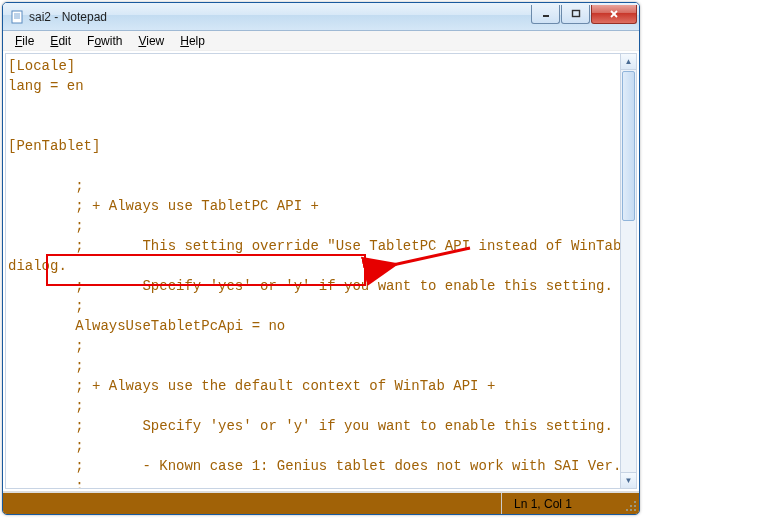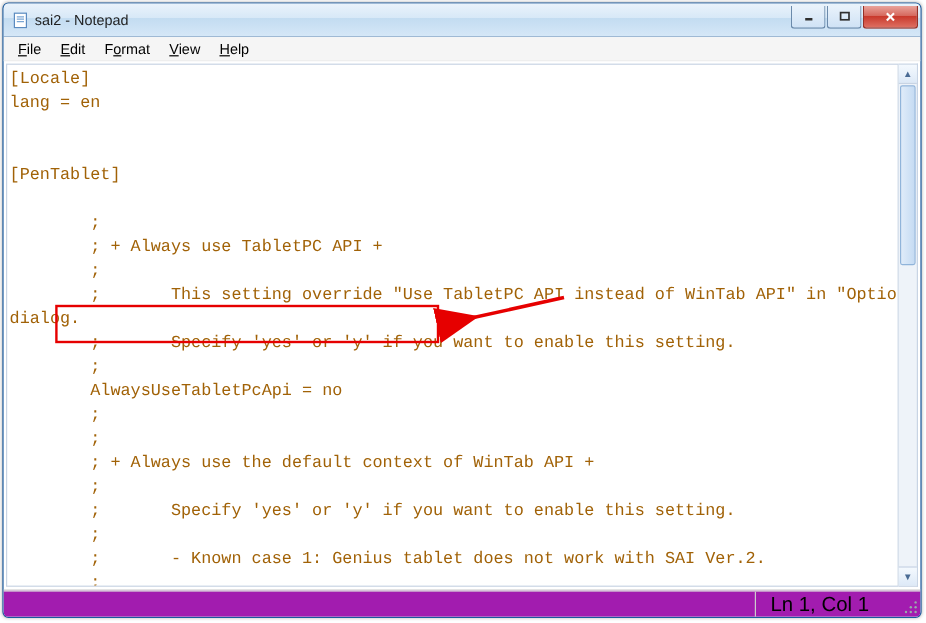--- a/index.html
+++ b/index.html
@@ -7,21 +7,21 @@
       font-family: "Segoe UI", Tahoma, sans-serif;
       background: #fff;
       width: 772px;
       height: 519px;
       overflow: hidden;
       position: relative;
     }
     .window {
       position: absolute;
       left: 2px; top: 2px;
-      width: 766px; height: 513px;
+      width: 638px; height: 513px;
       border: 1px solid #1a5a9e;
       border-radius: 5px;
       background: #fff;
       box-shadow: 0 0 3px rgba(0,0,0,0.3);
       overflow: hidden;
     }
     .titlebar {
       height: 28px;
       background: linear-gradient(to bottom, #eaf3fb 0%, #d7e8f7 45%, #c3dcf1 46%, #d5e7f7 100%);
       border-bottom: 1px solid #9fb9d4;
@@ -113,24 +113,24 @@
     .vscroll .thumb {
       position: absolute;
       top: 17px; left: 1px; right: 1px;
       height: 150px;
       background: linear-gradient(to right, #e0ecf9, #c5dbf3);
       border: 1px solid #90b4da;
       border-radius: 2px;
     }
     .statusbar {
       height: 22px;
-      background: #a21caf;
+      background: #a16207;
       display: flex;
       align-items: center;
-      font-size: 17px;
+      font-size: 12px;
       border-top: 1px solid #ddd;
       justify-content: center;
     }
     .status-left { flex: 1; }
     .status-cell {
       border-left: 1px solid #ccc;
       padding: 0 12px;
       height: 100%;
       display: flex; align-items: center;
     }
@@ -181,21 +181,21 @@
             <line x1="3" y1="2" x2="9" y2="8" stroke="#fff" stroke-width="1.8"></line>
             <line x1="9" y1="2" x2="3" y2="8" stroke="#fff" stroke-width="1.8"></line>
           </svg>
       </div>
     </div>
   </div>
 
   <div class="menubar">
     <div class="menu-item"><span class="u">F</span><span>ile</span></div>
     <div class="menu-item"><span class="u">E</span><span>dit</span></div>
-    <div class="menu-item"><span class="u" style="text-decoration:none">F</span><span class="u">o</span><span>rmat</span></div>
+    <div class="menu-item"><span class="u" style="text-decoration:none">F</span><span class="u">o</span><span>with</span></div>
     <div class="menu-item"><span class="u">V</span><span>iew</span></div>
     <div class="menu-item"><span class="u">H</span><span>elp</span></div>
   </div>
 
   <div class="content-wrap">
     <div class="content">[Locale]
 lang = en
 
 
 [PenTablet]

